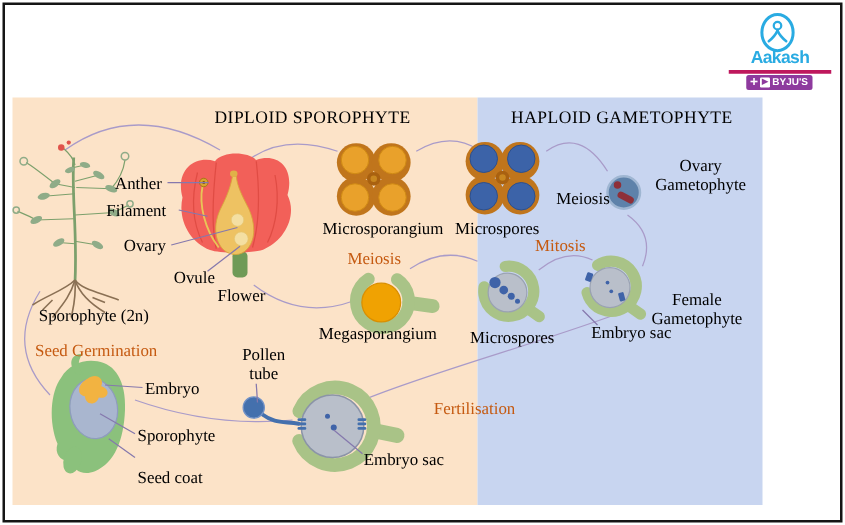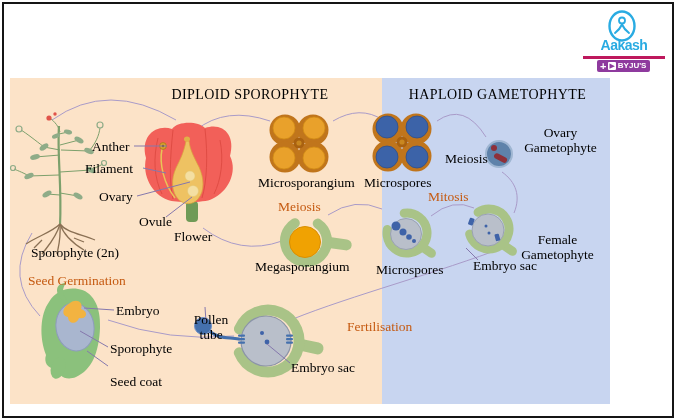--- a/index.html
+++ b/index.html
@@ -262,21 +262,21 @@
 <div class="lbl" style="left:174px;top:229px;">Flower</div>
 <div class="lbl" style="left:31px;top:245px;">Sporophyte (2n)</div>
 <div class="lbl" style="left:236px;top:175px;margin-left:22px;">Microsporangium</div>
 <div class="lbl" style="left:364px;top:175px;">Microspores</div>
 <div class="lbl" style="left:445px;top:151px;">Meiosis</div>
 <div class="lbl wrap" style="left:508px;top:125px;width:105px;">Ovary Gametophyte</div>
 <div class="lbl wrap" style="left:505px;top:189px;width:105px;margin-top:43px;">Female Gametophyte</div>
 <div class="lbl" style="left:255px;top:259px;">Megasporangium</div>
 <div class="lbl" style="left:376px;top:262px;">Microspores</div>
 <div class="lbl" style="left:473px;top:258px;">Embryo sac</div>
-<div class="lbl wrap" style="left:185px;top:276px;width:52px;margin-top:36px;">Pollen tube</div>
+<div class="lbl wrap" style="left:185px;top:276px;width:52px;">Pollen tube</div>
 <div class="lbl" style="left:116px;top:303px;">Embryo</div>
 <div class="lbl" style="left:110px;top:341px;">Sporophyte</div>
 <div class="lbl" style="left:110px;top:360px;margin-top:14px;">Seed coat</div>
 <div class="lbl" style="left:291px;top:360px;">Embryo sac</div>
 
 <div class="lbl orange" style="left:278px;top:199px;">Meiosis</div>
 <div class="lbl orange" style="left:428px;top:189px;">Mitosis</div>
 <div class="lbl orange" style="left:347px;top:319px;">Fertilisation</div>
 <div class="lbl orange" style="left:28px;top:273px;">Seed Germination</div>
 

